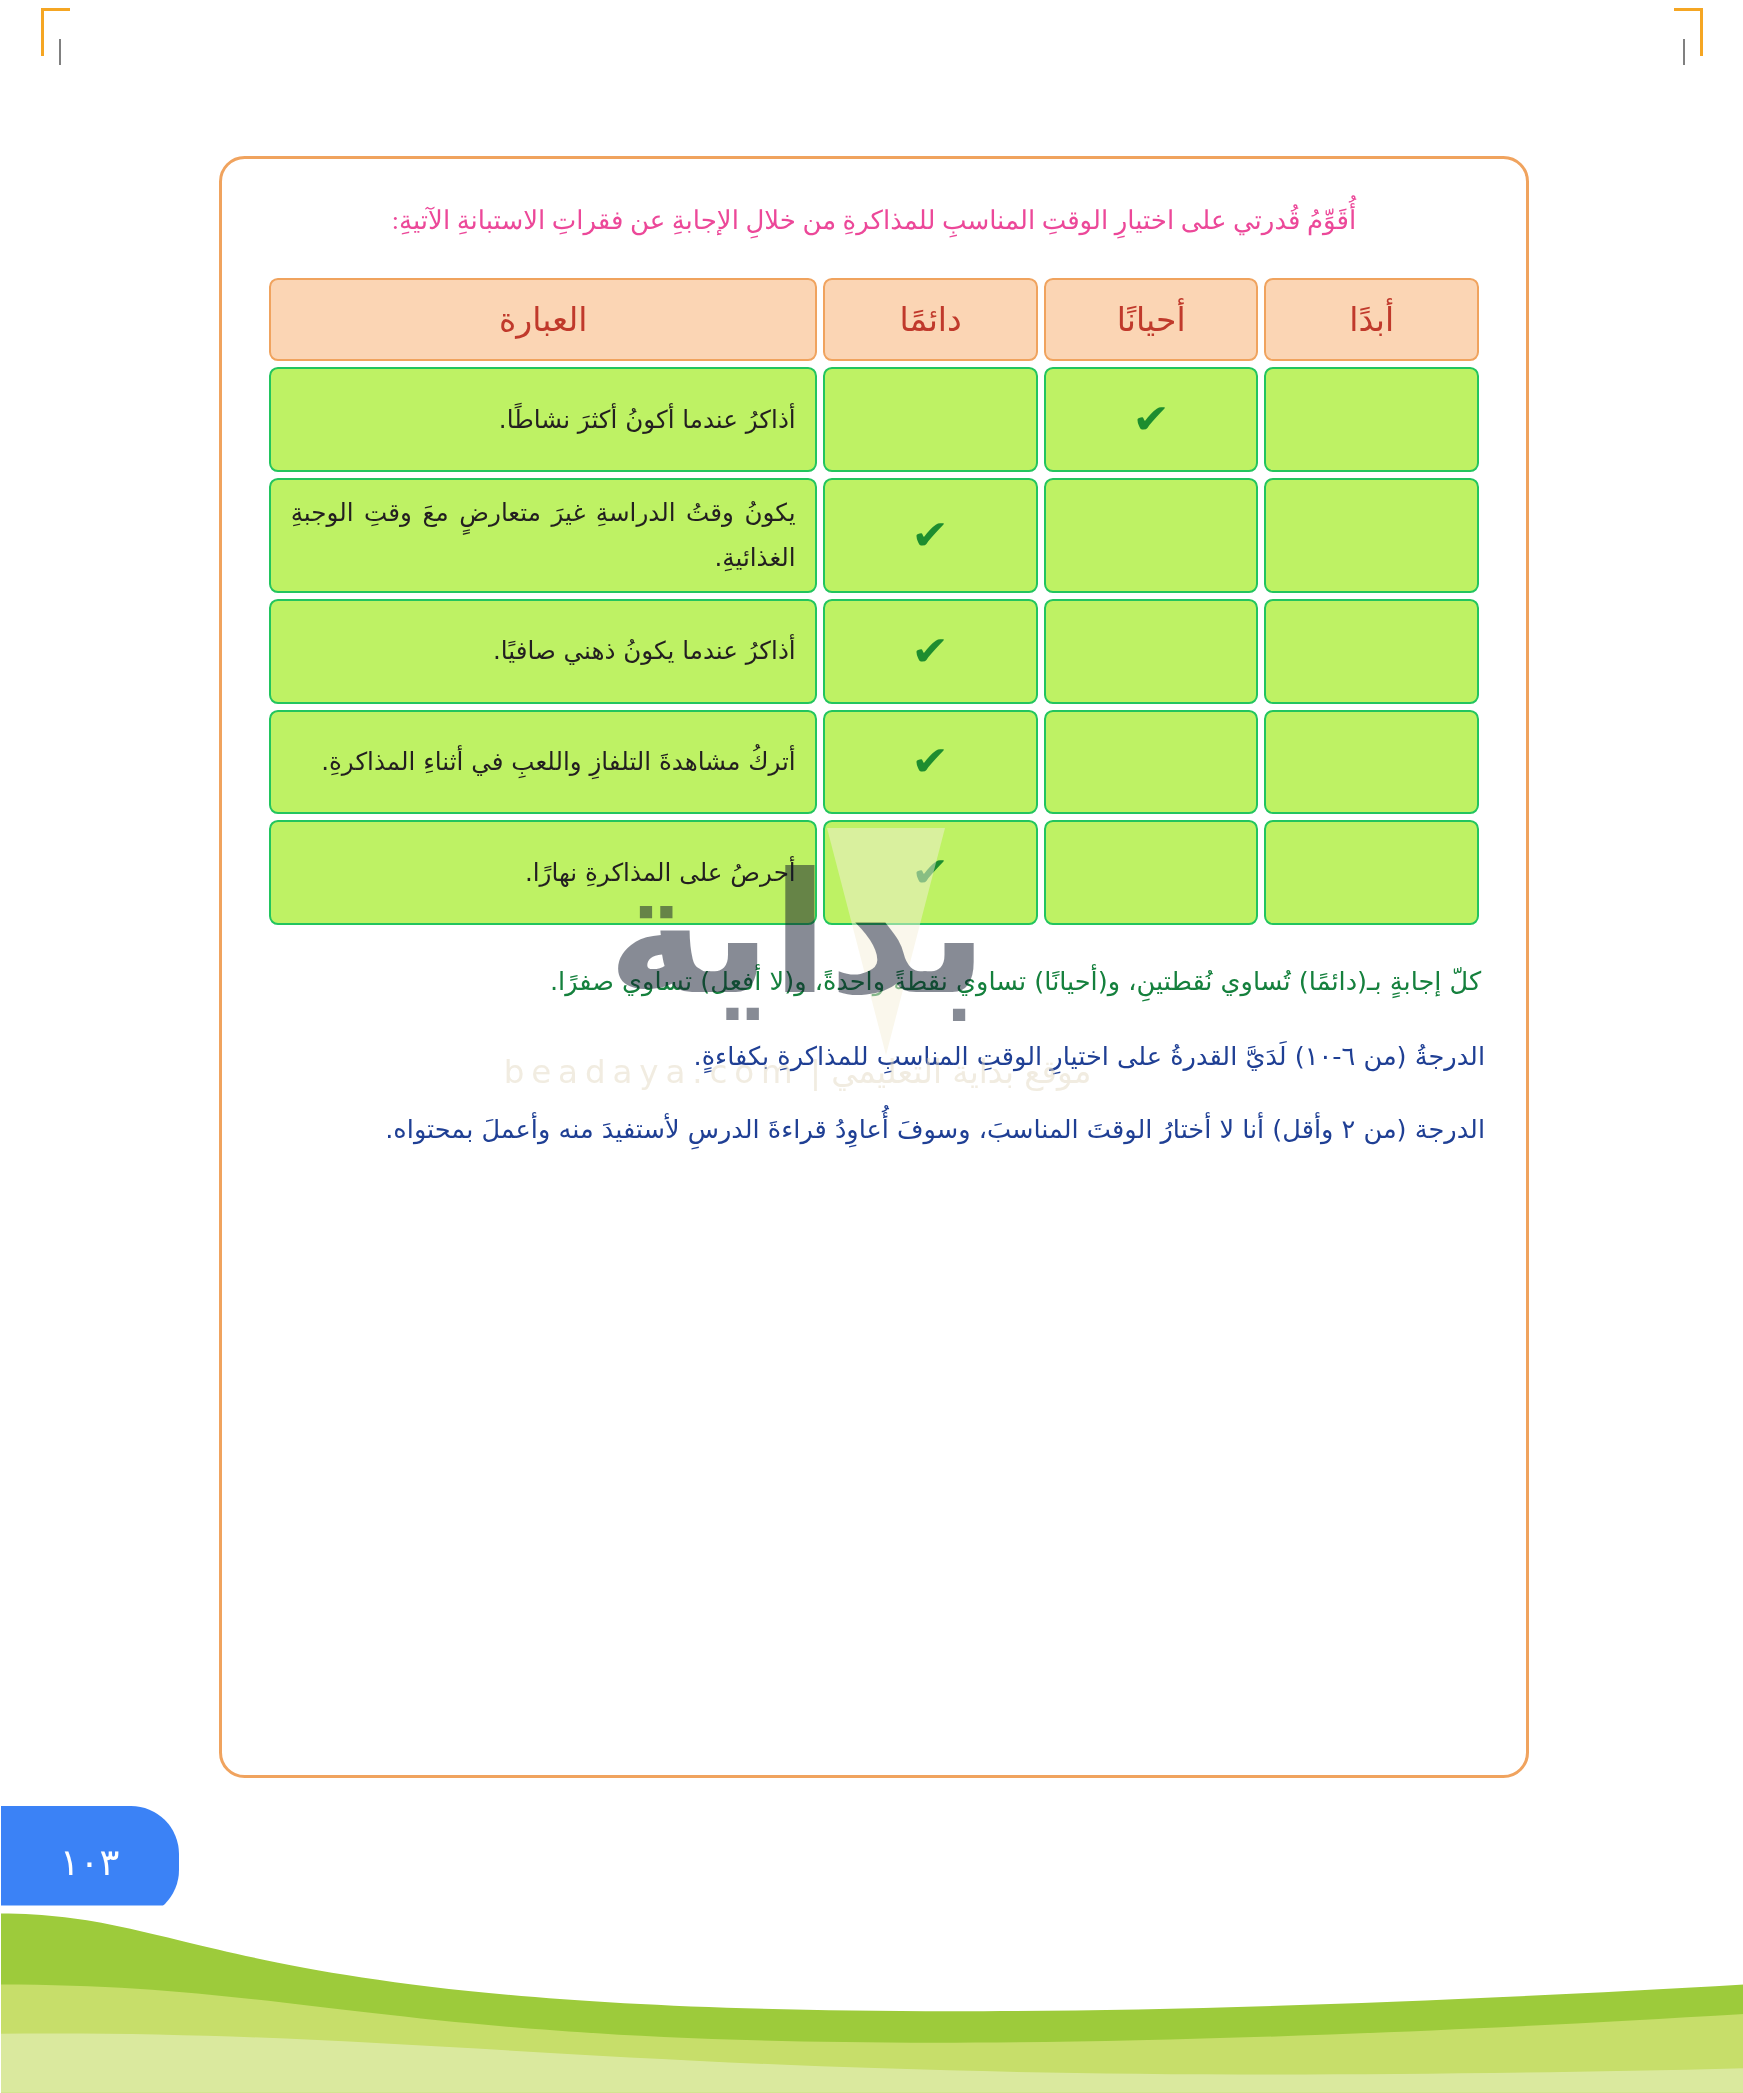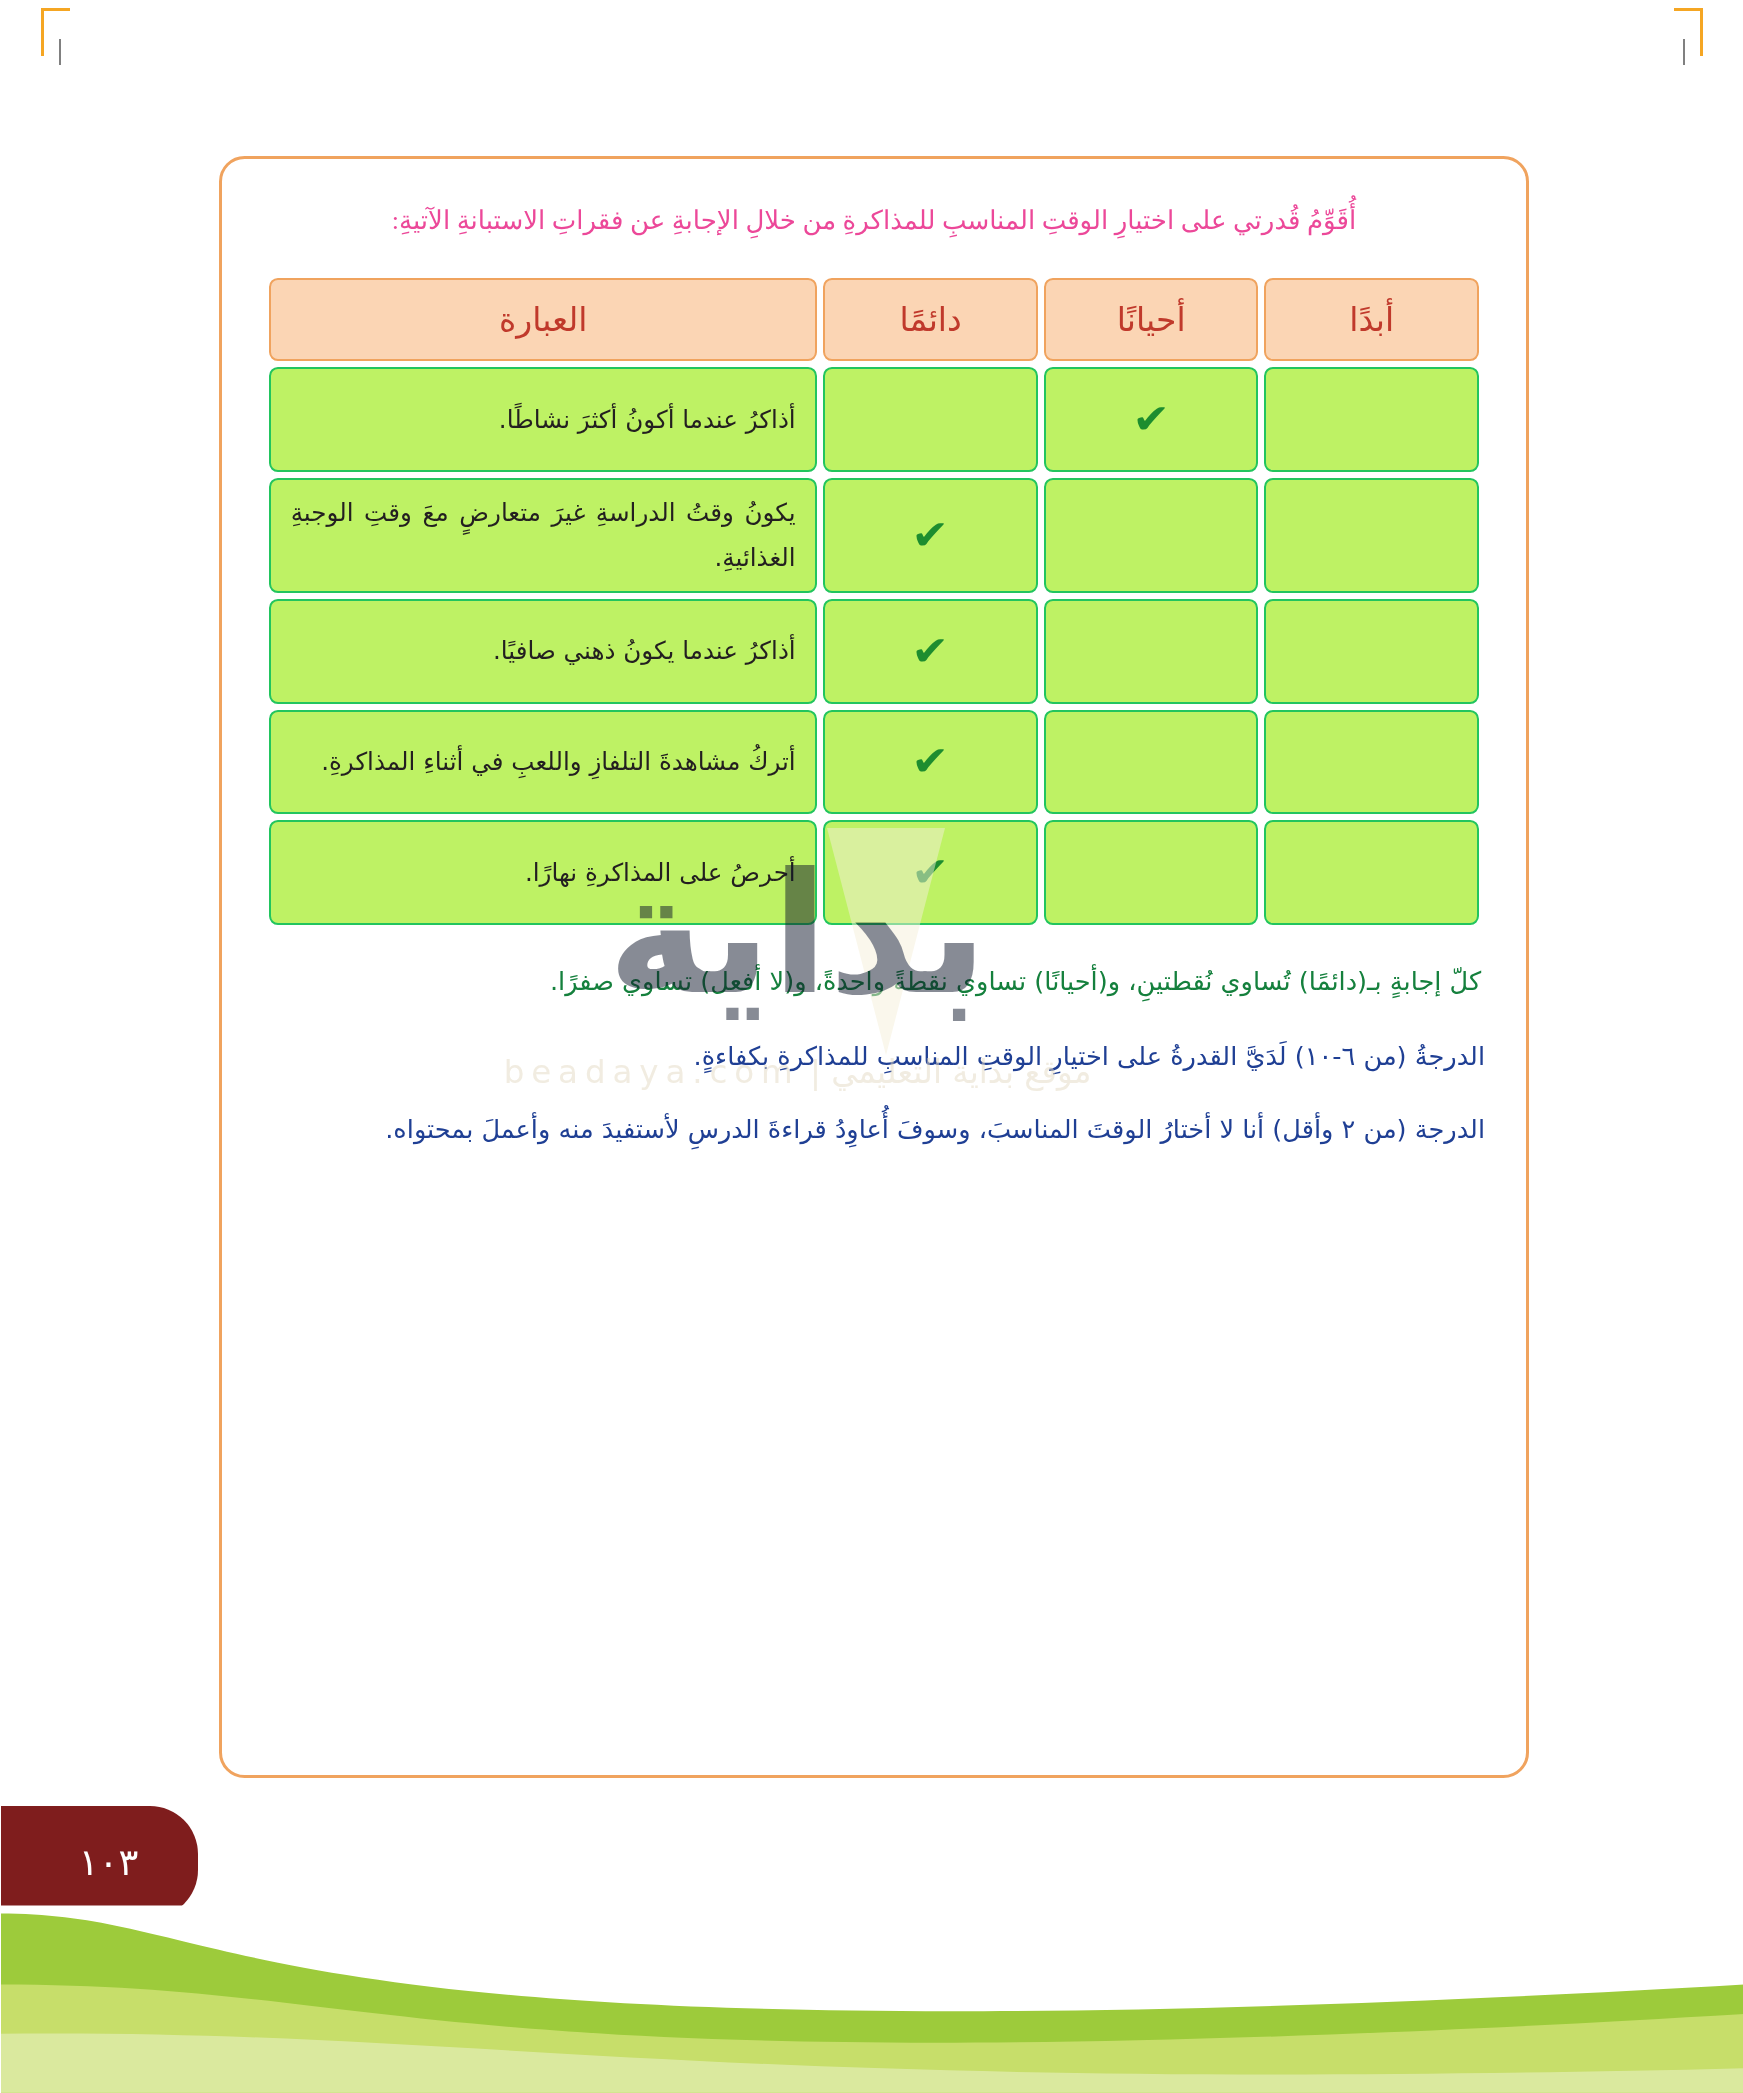--- a/index.html
+++ b/index.html
@@ -181,30 +181,29 @@
     border-top: 227px solid #f5efd8;
   }
 
   
   .page-tab {
     position: absolute;
     left: 0;
     top: 1806px;
     width: 179px;
     height: 112px;
-    background: #7f1d1d;
+    background: #3b82f6;
     border-top-right-radius: 48px;
     border-bottom-right-radius: 48px;
     color: #ffffff;
     font-size: 37px;
     display: flex;
     align-items: center;
     justify-content: center;
     letter-spacing: 2px;
-    padding-left: 19px;
   }
 
   
   .waves {
     position: absolute;
     left: 0;
     bottom: 0;
     width: 1744px;
     height: 227px;
     overflow: hidden;

